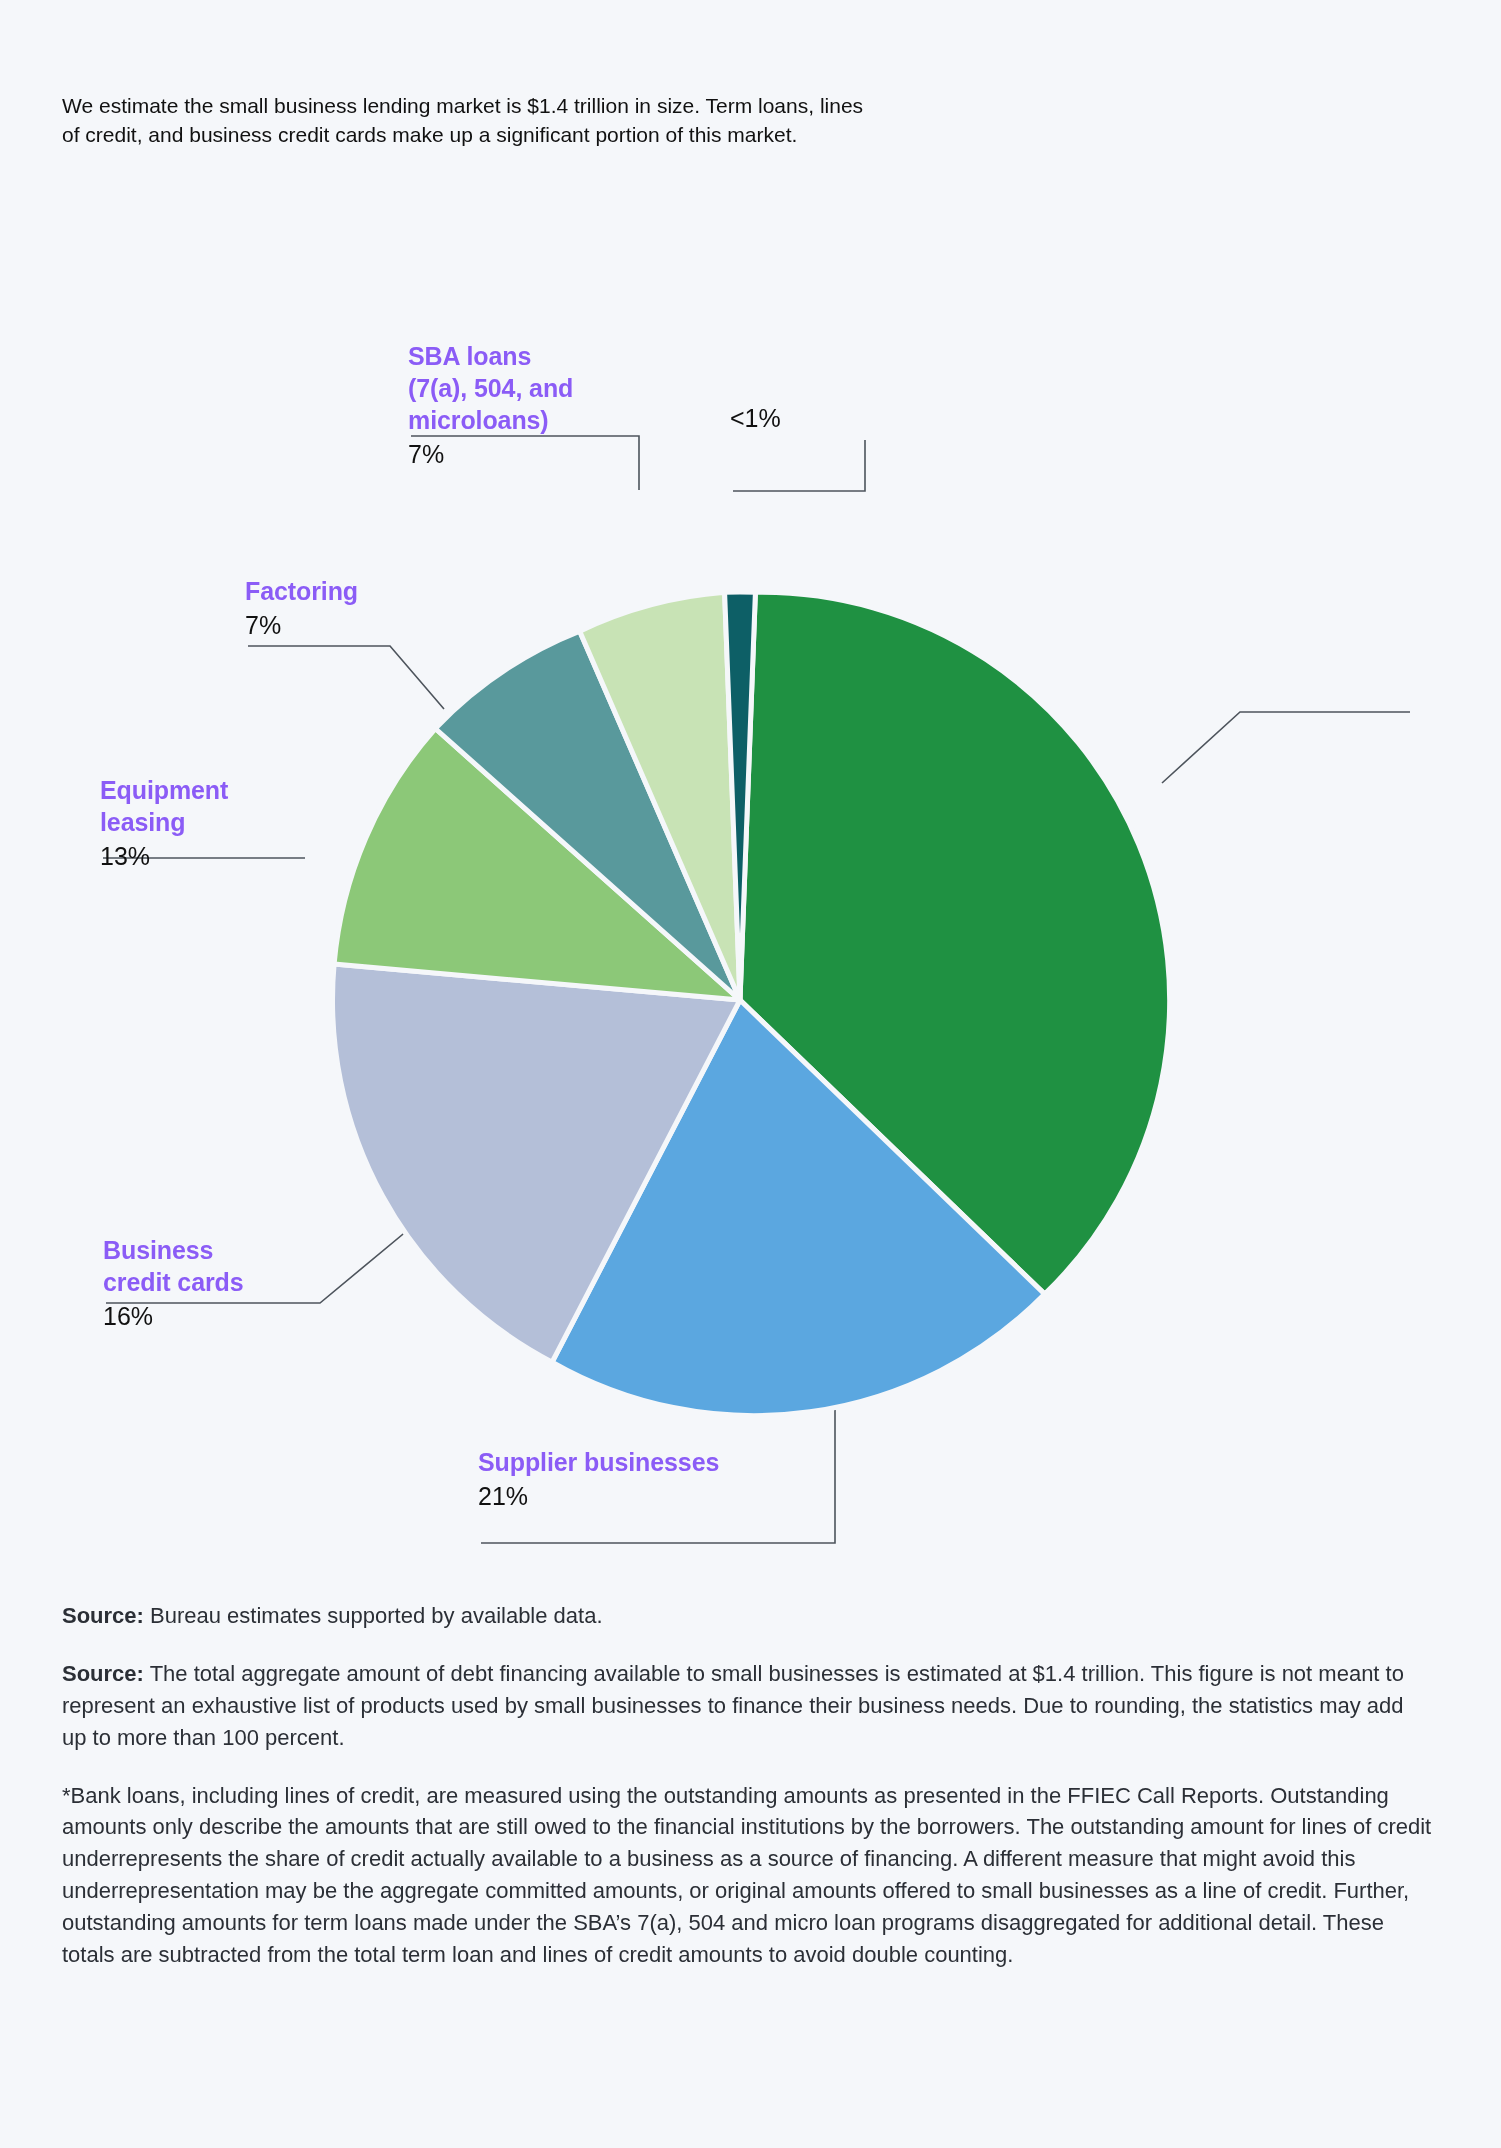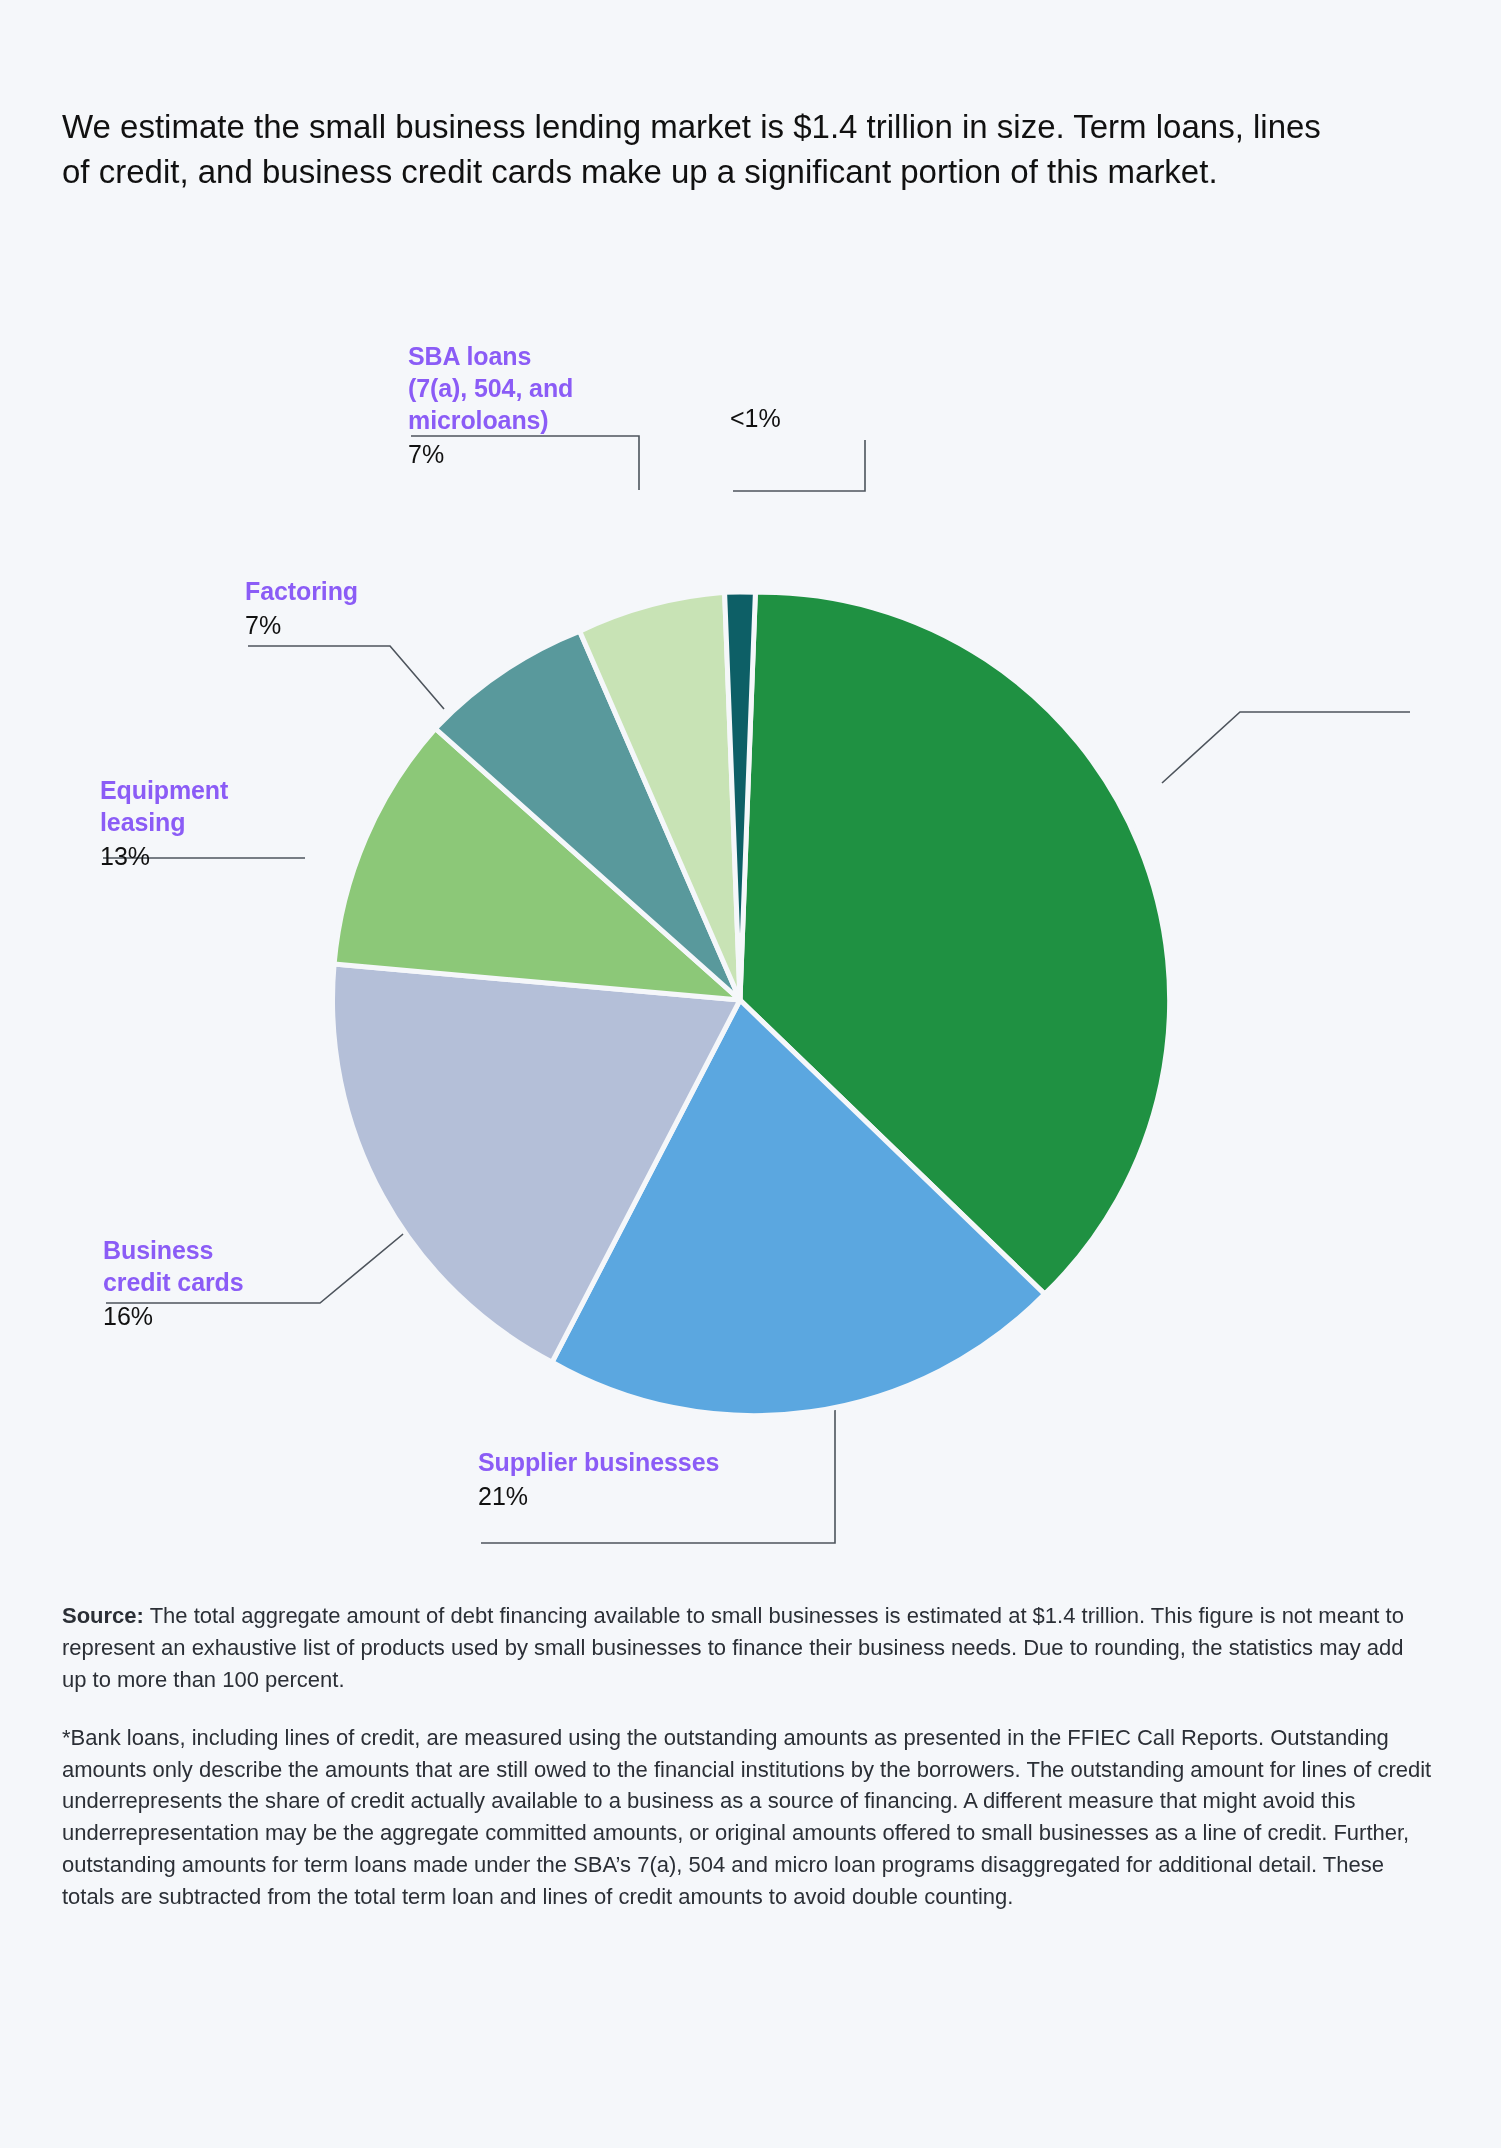--- a/index.html
+++ b/index.html
@@ -28,22 +28,22 @@
   #chart-title {
     font-size: 38px;
     font-weight: 400;
     line-height: 1.33;
     letter-spacing: -0.2px;
     color: #1c1c1c;
     white-space: pre-line;
   }
 
   #chart-subtitle {
-    margin-top: 56px;
-    font-size: 33px;
+    margin-top: 44px;
+    font-size: 21px;
     font-weight: 400;
     line-height: 1.37;
     color: #111111;
     width: 1365px;
     white-space: pre-line;
   }
 
   
   #figure {
     position: absolute;
@@ -177,16 +177,19 @@
 
   <div class="callout" id="cl-supplier">
     <div class="cl-name">Supplier businesses</div>
     <div class="cl-pct">21%</div>
   </div>
 
 </div>
 
 <div id="footnotes">
   <p class="fn-block">
+    <span class="fn-label">Source:</span><span> Bureau estimates supported by available data.</span>
+  </p>
+  <p class="fn-block">
     <span class="fn-label">Source:</span><span> The total aggregate amount of debt financing available to small businesses is estimated at $1.4 trillion. This figure is not meant to represent an exhaustive list of products used by small businesses to finance their business needs. Due to rounding, the statistics may add up to more than 100 percent.</span>
   </p>
   <p class="fn-block">*Bank loans, including lines of credit, are measured using the outstanding amounts as presented in the FFIEC Call Reports. Outstanding amounts only describe the amounts that are still owed to the financial institutions by the borrowers. The outstanding amount for lines of credit underrepresents the share of credit actually available to a business as a source of financing. A different measure that might avoid this underrepresentation may be the aggregate committed amounts, or original amounts offered to small businesses as a line of credit. Further, outstanding amounts for term loans made under the SBA’s 7(a), 504 and micro loan programs disaggregated for additional detail. These totals are subtracted from the total term loan and lines of credit amounts to avoid double counting.</p>
 </div>
 
 </body></html>

